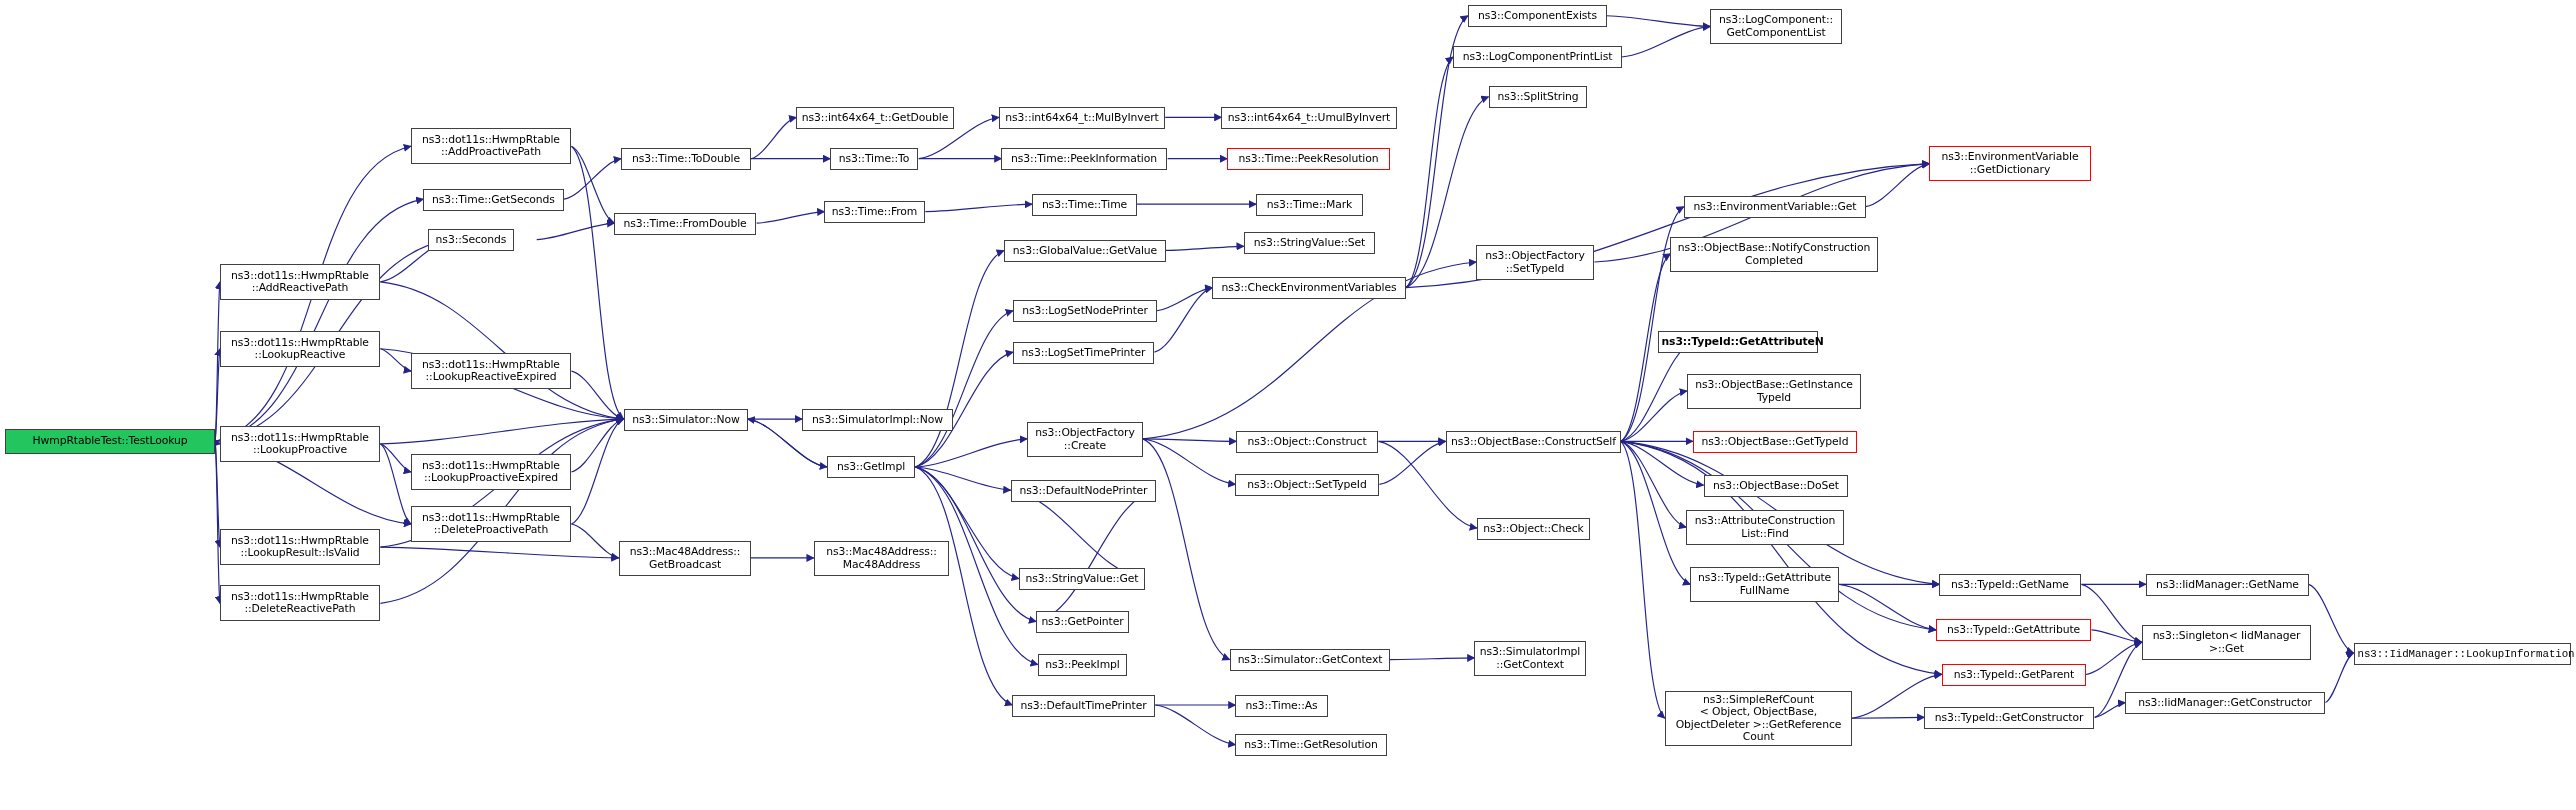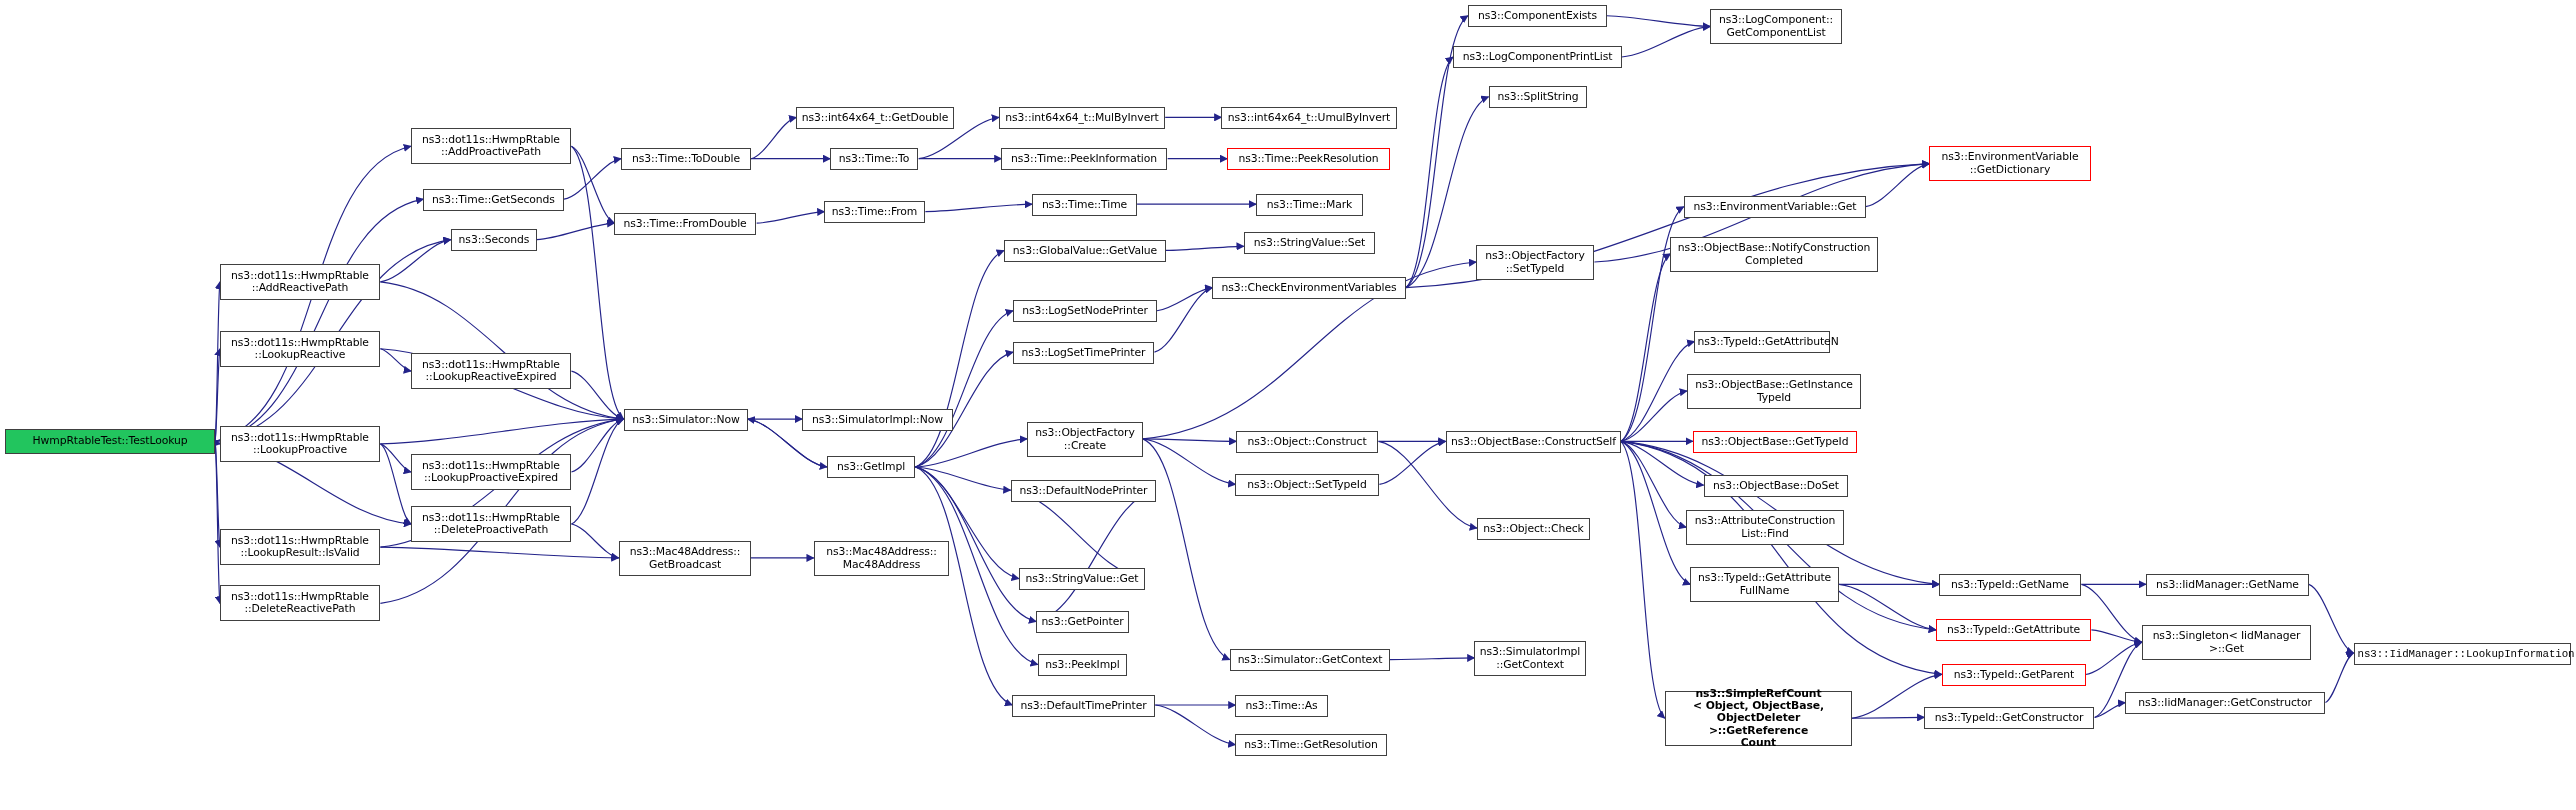--- a/index.html
+++ b/index.html
@@ -155,21 +155,21 @@
 ::LookupResult::IsValid</span></div>
       <div class="node" style="left: 220px; top: 585px; width: 160px; height: 36px; font-size: 10.8px;"><span>ns3::dot11s::HwmpRtable
 ::DeleteReactivePath</span></div>
       <div class="node" style="left: 411px; top: 353px; width: 160px; height: 36px; font-size: 10.8px;"><span>ns3::dot11s::HwmpRtable
 ::LookupReactiveExpired</span></div>
       <div class="node" style="left: 411px; top: 454px; width: 160px; height: 36px; font-size: 10.8px;"><span>ns3::dot11s::HwmpRtable
 ::LookupProactiveExpired</span></div>
       <div class="node" style="left: 411px; top: 506px; width: 160px; height: 36px; font-size: 10.8px;"><span>ns3::dot11s::HwmpRtable
 ::DeleteProactivePath</span></div>
       <div class="node" style="left: 423px; top: 189px; width: 141px; height: 21.5px; font-size: 10.8px;"><span>ns3::Time::GetSeconds</span></div>
-      <div class="node" style="left: 451px; top: 229px; width: 86px; height: 21.5px; font-size: 10.8px;"><span>ns3::Seconds</span></div>
+      <div class="node" style="left: 428px; top: 229px; width: 86px; height: 21.5px; font-size: 10.8px;"><span>ns3::Seconds</span></div>
       <div class="node" style="left: 621px; top: 148px; width: 130px; height: 21.5px; font-size: 10.8px;"><span>ns3::Time::ToDouble</span></div>
       <div class="node" style="left: 614px; top: 213px; width: 142px; height: 21.5px; font-size: 10.8px;"><span>ns3::Time::FromDouble</span></div>
       <div class="node" style="left: 624px; top: 409px; width: 124px; height: 21.5px; font-size: 10.8px;"><span>ns3::Simulator::Now</span></div>
       <div class="node" style="left: 619px; top: 541px; width: 132px; height: 35px; font-size: 10.8px;"><span>ns3::Mac48Address::
 GetBroadcast</span></div>
       <div class="node" style="left: 796px; top: 107px; width: 158px; height: 21.5px; font-size: 10.8px;"><span>ns3::int64x64_t::GetDouble</span></div>
       <div class="node" style="left: 830px; top: 148px; width: 88px; height: 21.5px; font-size: 10.8px;"><span>ns3::Time::To</span></div>
       <div class="node" style="left: 824px; top: 201px; width: 101px; height: 21.5px; font-size: 10.8px;"><span>ns3::Time::From</span></div>
       <div class="node" style="left: 1004px; top: 240px; width: 162px; height: 21.5px; font-size: 10.8px;"><span>ns3::GlobalValue::GetValue</span></div>
       <div class="node" style="left: 1013px; top: 300px; width: 144px; height: 21.5px; font-size: 10.8px;"><span>ns3::LogSetNodePrinter</span></div>
@@ -207,30 +207,30 @@
       <div class="node" style="left: 1235px; top: 734px; width: 152px; height: 21.5px; font-size: 10.8px;"><span>ns3::Time::GetResolution</span></div>
       <div class="node" style="left: 1446px; top: 431px; width: 175px; height: 21.5px; font-size: 10.8px;"><span>ns3::ObjectBase::ConstructSelf</span></div>
       <div class="node" style="left: 1477px; top: 518px; width: 113px; height: 21.5px; font-size: 10.8px;"><span>ns3::Object::Check</span></div>
       <div class="node" style="left: 1474px; top: 641px; width: 112px; height: 35px; font-size: 10.8px;"><span>ns3::SimulatorImpl
 ::GetContext</span></div>
       <div class="node red" style="left: 1929px; top: 146px; width: 162px; height: 35px; font-size: 10.8px;"><span>ns3::EnvironmentVariable
 ::GetDictionary</span></div>
       <div class="node" style="left: 1684px; top: 196px; width: 182px; height: 21.5px; font-size: 10.8px;"><span>ns3::EnvironmentVariable::Get</span></div>
       <div class="node" style="left: 1670px; top: 237px; width: 208px; height: 35px; font-size: 10.8px;"><span>ns3::ObjectBase::NotifyConstruction
 Completed</span></div>
-      <div class="node" style="left: 1694px; top: 331px; width: 136px; height: 21.5px; font-size: 10.8px;"><span>ns3::TypeId::GetAttributeN</span></div>
+      <div class="node" style="left: 1658px; top: 331px; width: 160px; height: 21.5px; font-size: 10.8px; font-weight: bold;"><span>ns3::TypeId::GetAttributeN</span></div>
       <div class="node" style="left: 1687px; top: 374px; width: 174px; height: 35px; font-size: 10.8px;"><span>ns3::ObjectBase::GetInstance
 TypeId</span></div>
       <div class="node red" style="left: 1693px; top: 431px; width: 164px; height: 21.5px; font-size: 10.8px;"><span>ns3::ObjectBase::GetTypeId</span></div>
       <div class="node" style="left: 1704px; top: 475px; width: 144px; height: 21.5px; font-size: 10.8px;"><span>ns3::ObjectBase::DoSet</span></div>
       <div class="node" style="left: 1686px; top: 510px; width: 158px; height: 35px; font-size: 10.8px;"><span>ns3::AttributeConstruction
 List::Find</span></div>
       <div class="node" style="left: 1690px; top: 567px; width: 149px; height: 35px; font-size: 10.8px;"><span>ns3::TypeId::GetAttribute
 FullName</span></div>
-      <div class="node" style="left: 1665px; top: 691px; width: 187px; height: 55px; font-size: 10.8px; font-weight: bold;"><span>ns3::SimpleRefCount
+      <div class="node" style="left: 1665px; top: 691px; width: 187px; height: 55px; font-size: 10.8px;"><span>ns3::SimpleRefCount
 &lt; Object, ObjectBase,
 ObjectDeleter &gt;::GetReference
 Count</span></div>
       <div class="node" style="left: 1939px; top: 574px; width: 142px; height: 21.5px; font-size: 10.8px;"><span>ns3::TypeId::GetName</span></div>
       <div class="node red" style="left: 1936px; top: 619px; width: 155px; height: 21.5px; font-size: 10.8px;"><span>ns3::TypeId::GetAttribute</span></div>
       <div class="node red" style="left: 1942px; top: 664px; width: 144px; height: 21.5px; font-size: 10.8px;"><span>ns3::TypeId::GetParent</span></div>
       <div class="node" style="left: 1924px; top: 707px; width: 170px; height: 21.5px; font-size: 10.8px;"><span>ns3::TypeId::GetConstructor</span></div>
       <div class="node" style="left: 2146px; top: 574px; width: 163px; height: 21.5px; font-size: 10.8px;"><span>ns3::IidManager::GetName</span></div>
       <div class="node" style="left: 2142px; top: 625px; width: 169px; height: 35px; font-size: 10.8px;"><span>ns3::Singleton&lt; IidManager
 &gt;::Get</span></div>

